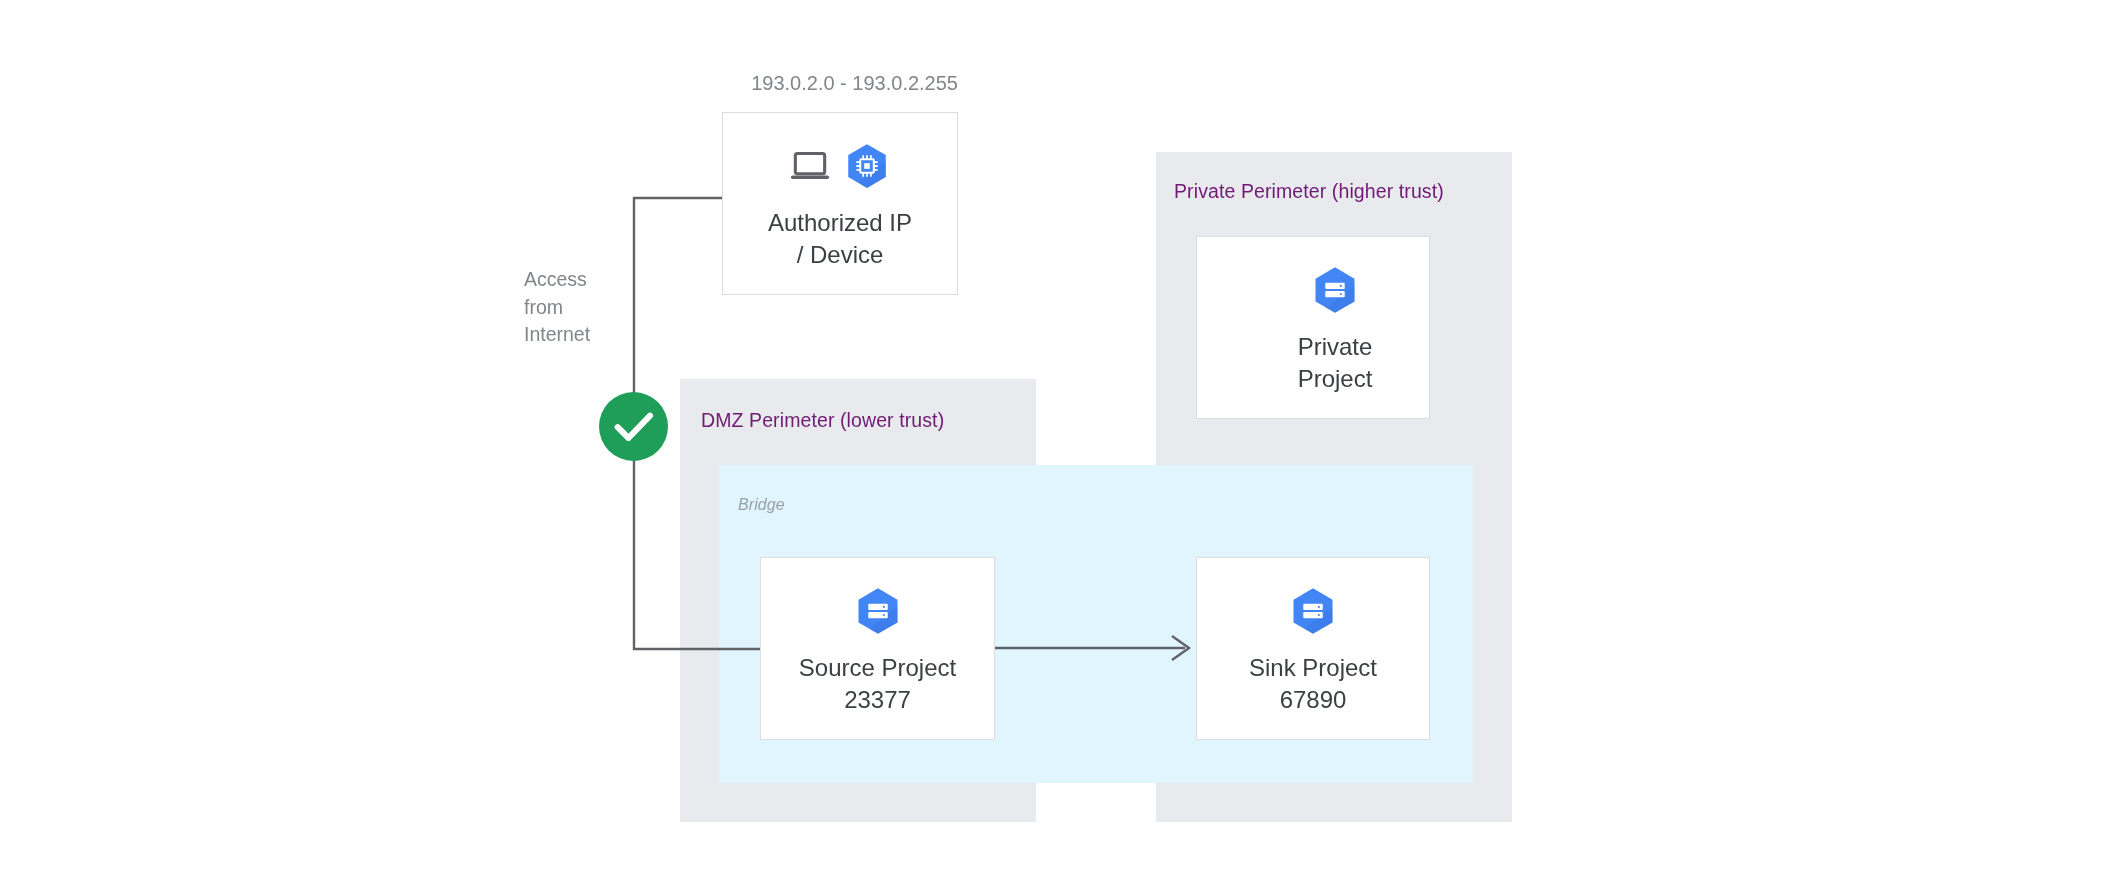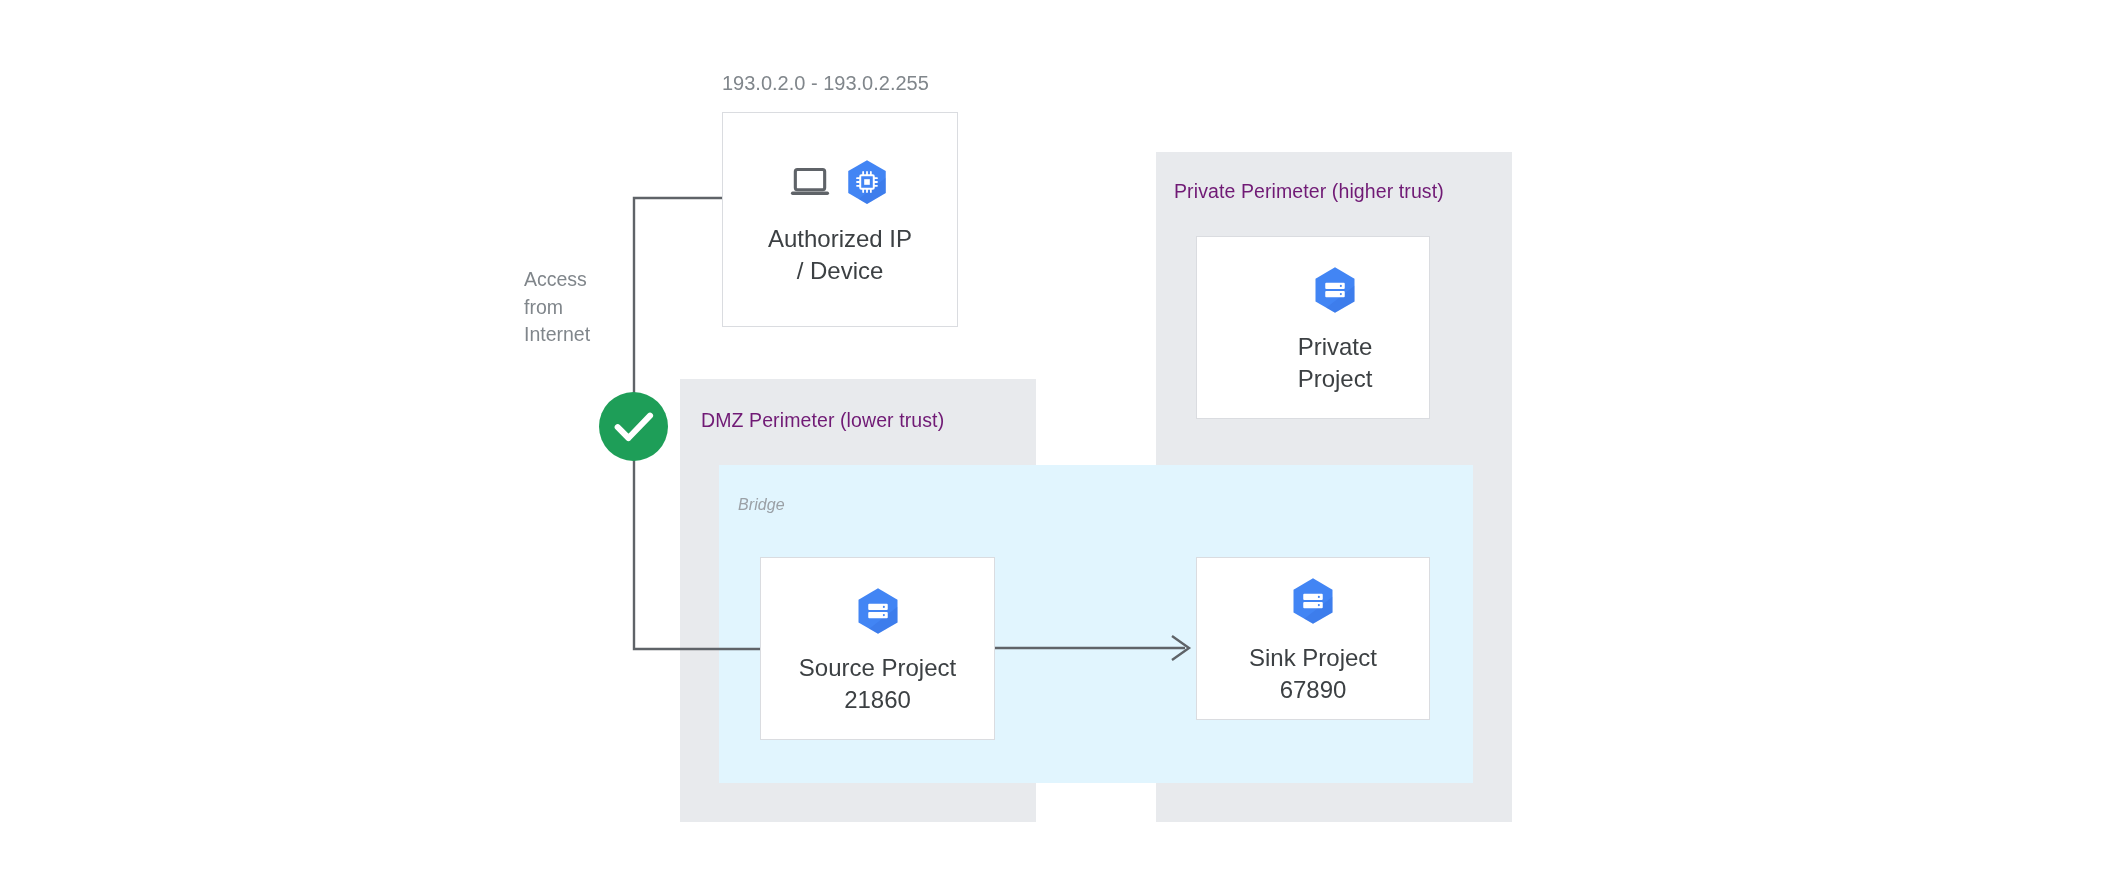--- a/index.html
+++ b/index.html
@@ -99,49 +99,49 @@
     line-height: 1.32;
     color: #3c4043;
     text-align: center;
     white-space: pre-line;
   }
 
   #device-node {
     left: 722px;
     top: 112px;
     width: 236px;
-    height: 215px;
+    height: 183px;
   }
   #private-project-node {
     left: 1196px;
     top: 236px;
     width: 234px;
     height: 183px;
     padding-left: 44px;
   }
   #source-project-node {
     left: 760px;
     top: 557px;
     width: 235px;
     height: 183px;
   }
   #sink-project-node {
     left: 1196px;
     top: 557px;
     width: 234px;
-    height: 163px;
+    height: 183px;
   }
 
   
   #ip-range-label {
     position: absolute;
     left: 722px;
     top: 72px;
     width: 236px;
-    text-align: left;
+    text-align: right;
     font-size: 20px;
     color: #80868b;
     white-space: nowrap;
   }
 
   
   #access-label {
     position: absolute;
     left: 524px;
     top: 266px;
@@ -262,21 +262,21 @@
       <svg class="icon-svg" width="52" height="52" viewBox="0 0 48 48" xmlns="http://www.w3.org/2000/svg">
         <polygon points="24,3 42,13.5 42,34.5 24,45 6,34.5 6,13.5" fill="#4285f4"></polygon>
         <polygon points="42,20 42,34.5 24,45 16,40.3" fill="#3367d6" opacity="0.28"></polygon>
         <rect x="15" y="17.4" width="18" height="5.6" rx="0.9" fill="#ffffff"></rect>
         <rect x="15" y="25" width="18" height="5.6" rx="0.9" fill="#ffffff"></rect>
         <circle cx="29.4" cy="20.2" r="0.95" fill="#4285f4"></circle>
         <circle cx="29.4" cy="27.8" r="0.95" fill="#4285f4"></circle>
       </svg>
     </div>
     <div class="node-label">Source Project
-21860</div>
+23377</div>
   </div>
 
   <div class="node" id="sink-project-node">
     <div class="node-icons">
       <svg class="icon-svg" width="52" height="52" viewBox="0 0 48 48" xmlns="http://www.w3.org/2000/svg">
         <polygon points="24,3 42,13.5 42,34.5 24,45 6,34.5 6,13.5" fill="#4285f4"></polygon>
         <polygon points="42,20 42,34.5 24,45 16,40.3" fill="#3367d6" opacity="0.28"></polygon>
         <rect x="15" y="17.4" width="18" height="5.6" rx="0.9" fill="#ffffff"></rect>
         <rect x="15" y="25" width="18" height="5.6" rx="0.9" fill="#ffffff"></rect>
         <circle cx="29.4" cy="20.2" r="0.95" fill="#4285f4"></circle>

